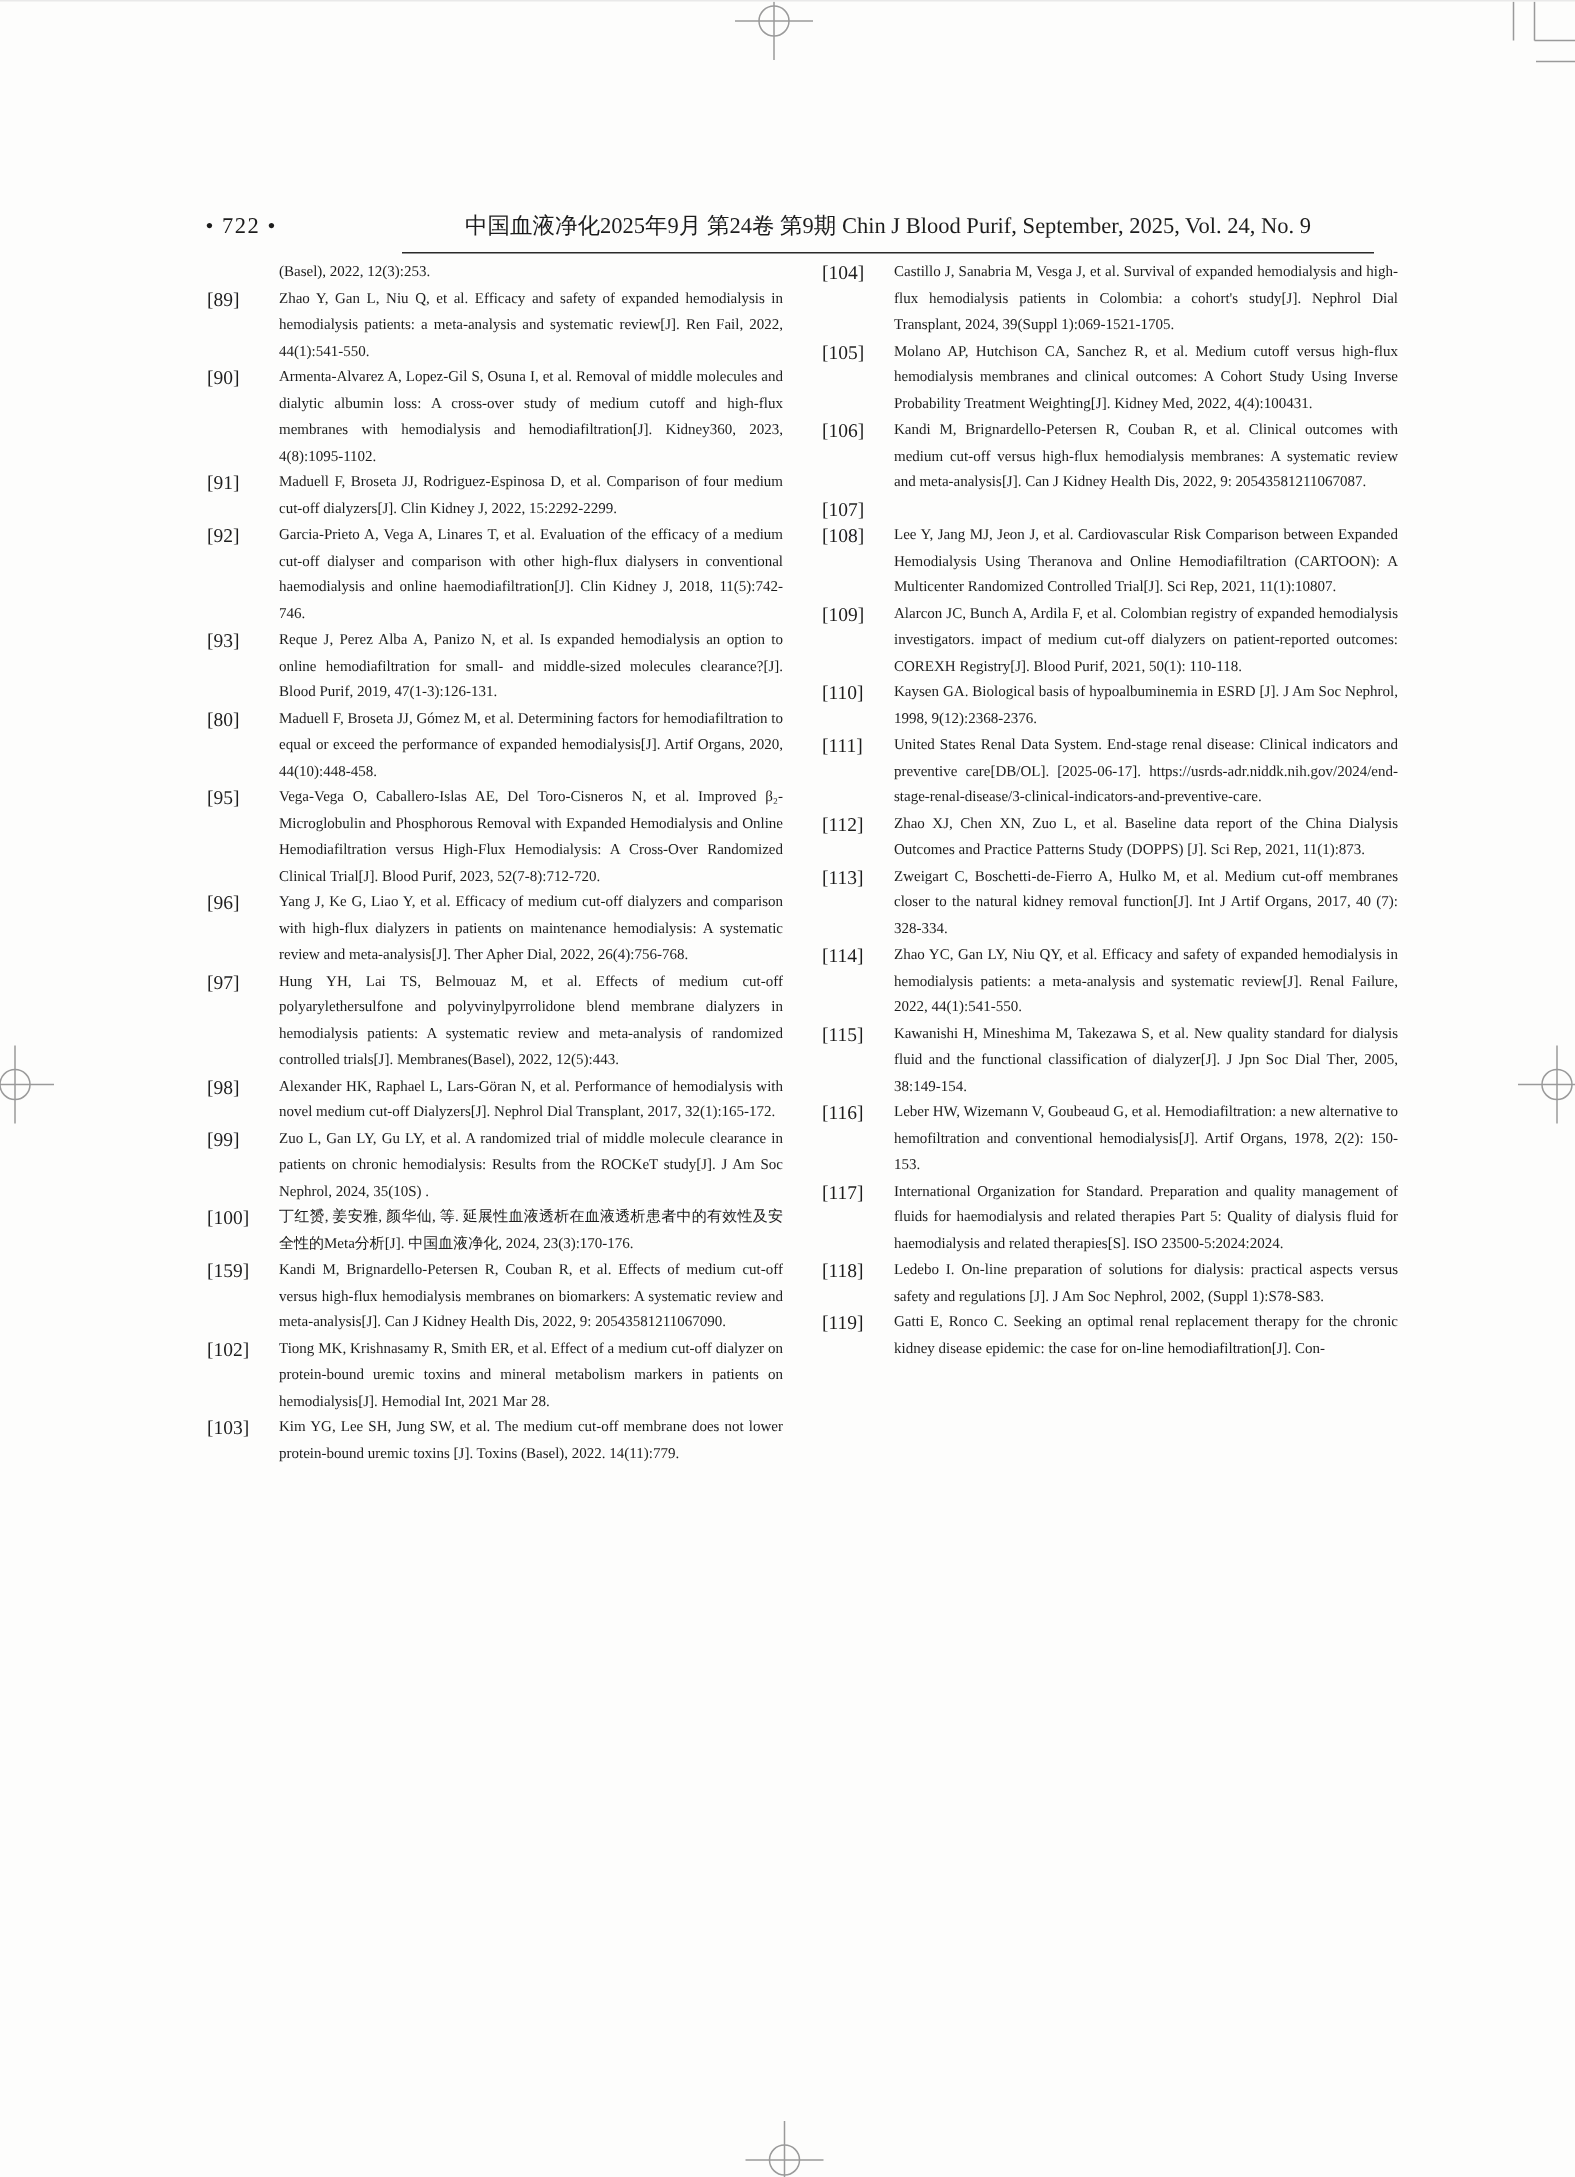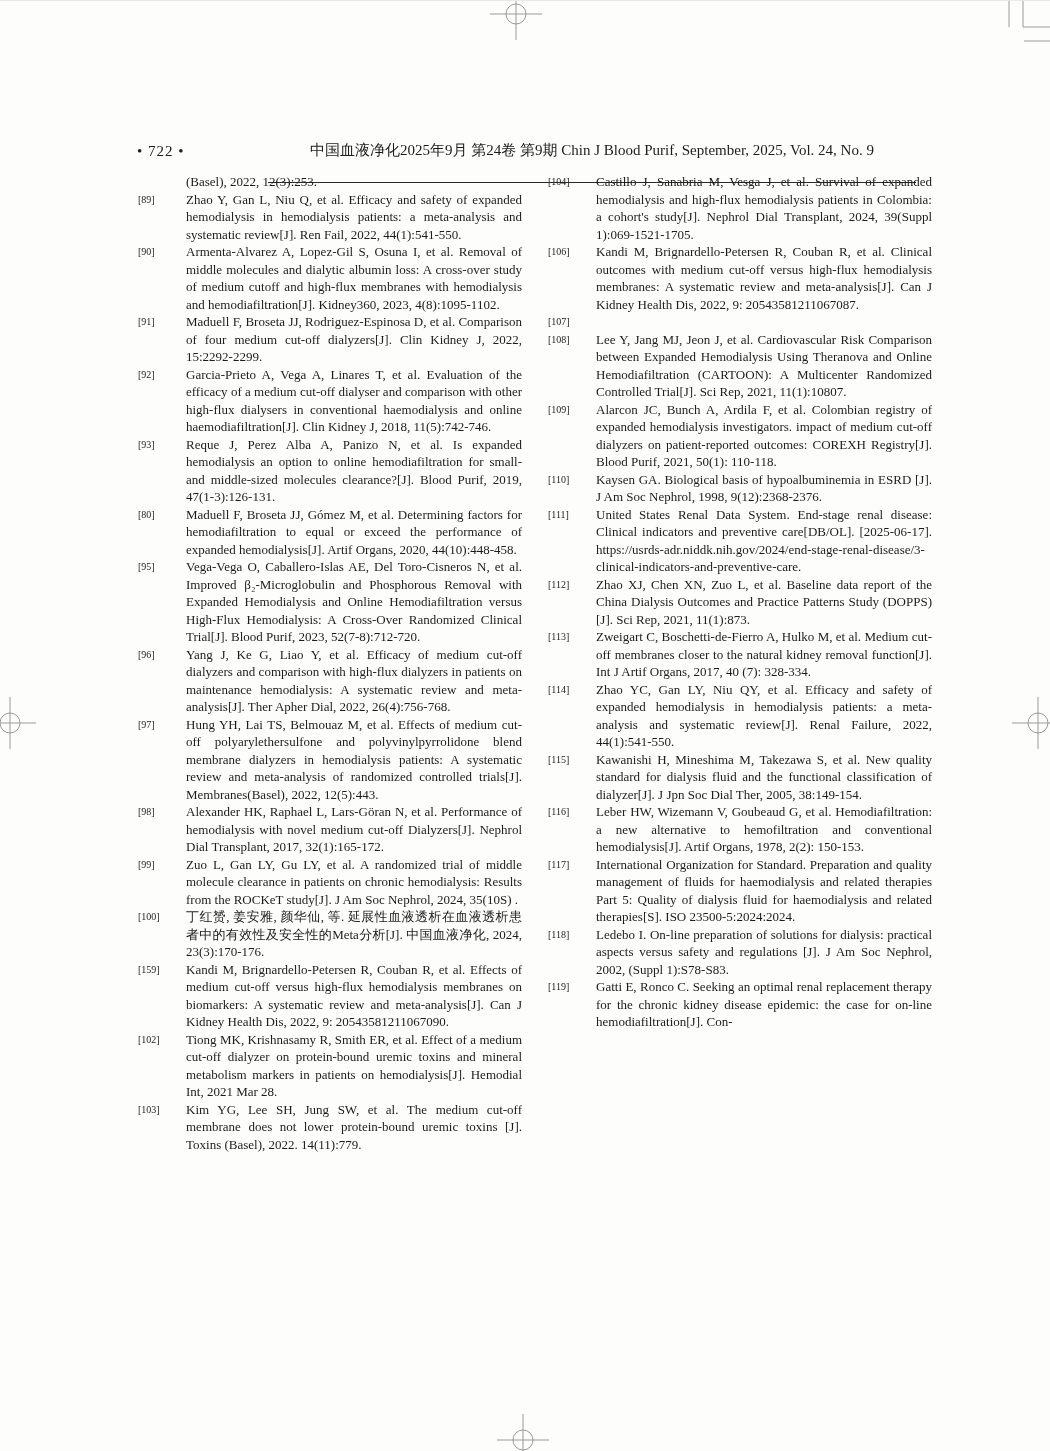--- a/index.html
+++ b/index.html
@@ -13,29 +13,29 @@
     margin:1px auto;
   }
   .regmarks{position:absolute;inset:0;pointer-events:none;}
   .pageno{
     position:absolute;left:137px;top:142px;
     font-size:15px;letter-spacing:1px;white-space:nowrap;
   }
   .journal-title{
     position:absolute;left:268px;top:140px;width:648px;
     text-align:center;font-size:15px;white-space:nowrap;
-    border-bottom:1.5px solid #2a2a2a;padding-bottom:22px;
+    border-bottom:1.5px solid #2a2a2a;padding-bottom:8px;
   }
   .col{position:absolute;top:172px;width:384px;}
   .col-left{left:138px;}
   .col-right{left:548px;}
   .ref{display:flex;align-items:flex-start;}
-  .ref-num{flex:0 0 48px;font-size:10px;line-height:17.5px;}
+  .ref-num{flex:0 0 48px;font-size:13px;line-height:17.5px;}
   .ref-text{
-    flex:1;font-size:13px;line-height:17.5px;
+    flex:1;font-size:10px;line-height:17.5px;
     text-align:justify;overflow-wrap:anywhere;
   }
 </style>
 </head>
 <body>
 
 <div class="page">
 
   <svg class="regmarks" width="1050" height="1451" viewBox="0 0 1050 1451">
     <g stroke="#9a9a9a" stroke-width="1" fill="none">
@@ -141,20 +141,24 @@
         <span class="ref-num">[103]</span>
         <span class="ref-text">Kim YG, Lee SH, Jung SW, et al. The medium cut-off membrane does not lower protein-bound uremic toxins [J]. Toxins (Basel), 2022. 14(11):779.</span>
       </div>
     </div>
   <div class="col col-right" id="col-right">
       <div class="ref">
         <span class="ref-num">[104]</span>
         <span class="ref-text">Castillo J, Sanabria M, Vesga J, et al. Survival of expanded hemodialysis and high-flux hemodialysis patients in Colombia: a cohort's study[J]. Nephrol Dial Transplant, 2024, 39(Suppl 1):069-1521-1705.</span>
       </div>
       <div class="ref">
+        <span class="ref-num">[105]</span>
+        <span class="ref-text">Molano AP, Hutchison CA, Sanchez R, et al. Medium cutoff versus high-flux hemodialysis membranes and clinical outcomes: A Cohort Study Using Inverse Probability Treatment Weighting[J]. Kidney Med, 2022, 4(4):100431.</span>
+      </div>
+      <div class="ref">
         <span class="ref-num">[106]</span>
         <span class="ref-text">Kandi M, Brignardello-Petersen R, Couban R, et al. Clinical outcomes with medium cut-off versus high-flux hemodialysis membranes: A systematic review and meta-analysis[J]. Can J Kidney Health Dis, 2022, 9: 20543581211067087.</span>
       </div>
       <div class="ref">
         <span class="ref-num">[107]</span>
       </div>
       <div class="ref">
         <span class="ref-num">[108]</span>
         <span class="ref-text">Lee Y, Jang MJ, Jeon J, et al. Cardiovascular Risk Comparison between Expanded Hemodialysis Using Theranova and Online Hemodiafiltration (CARTOON): A Multicenter Randomized Controlled Trial[J]. Sci Rep, 2021, 11(1):10807.</span>
       </div>

